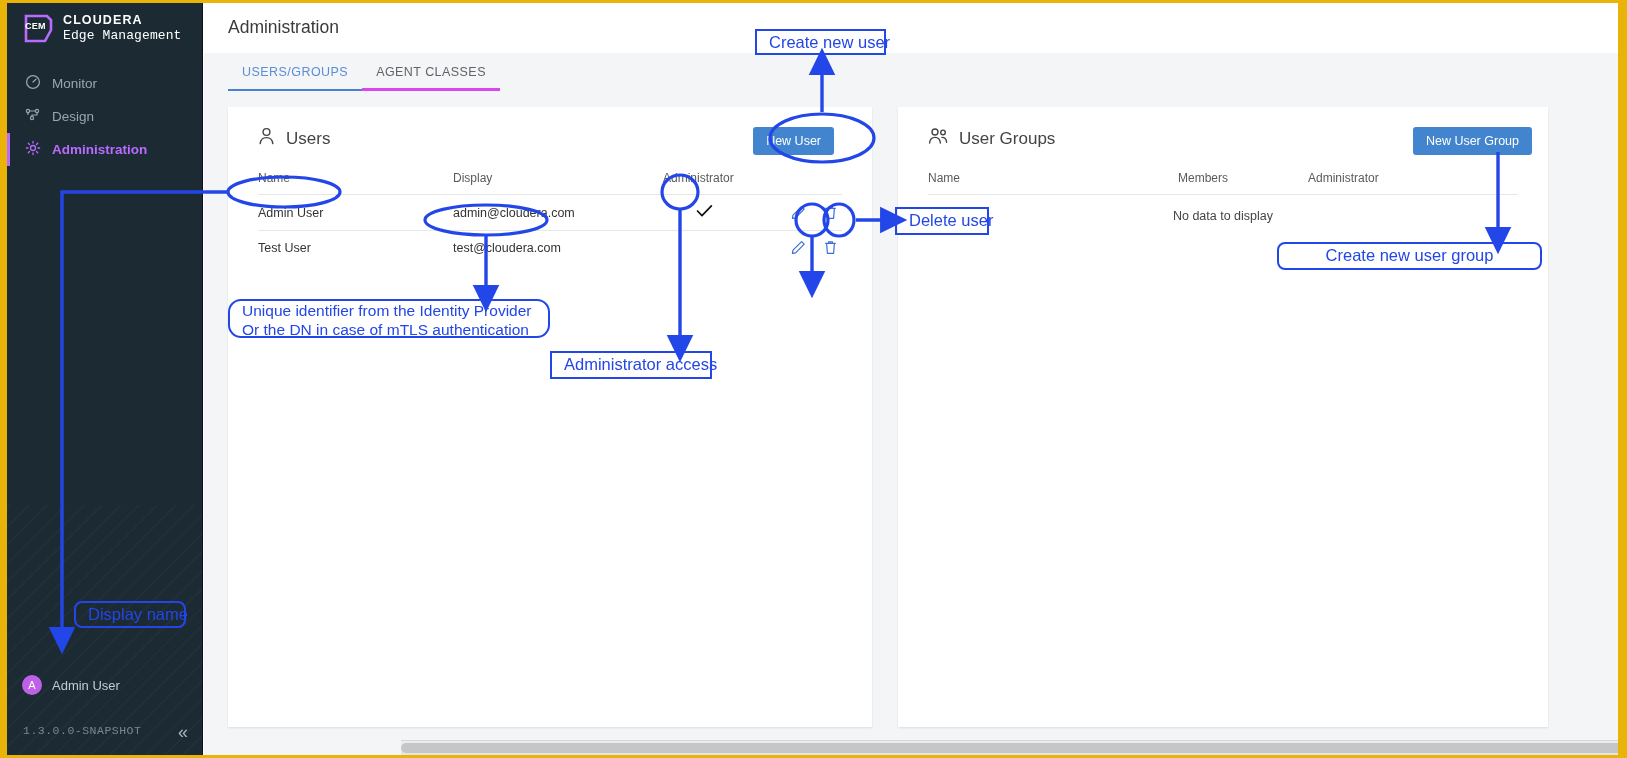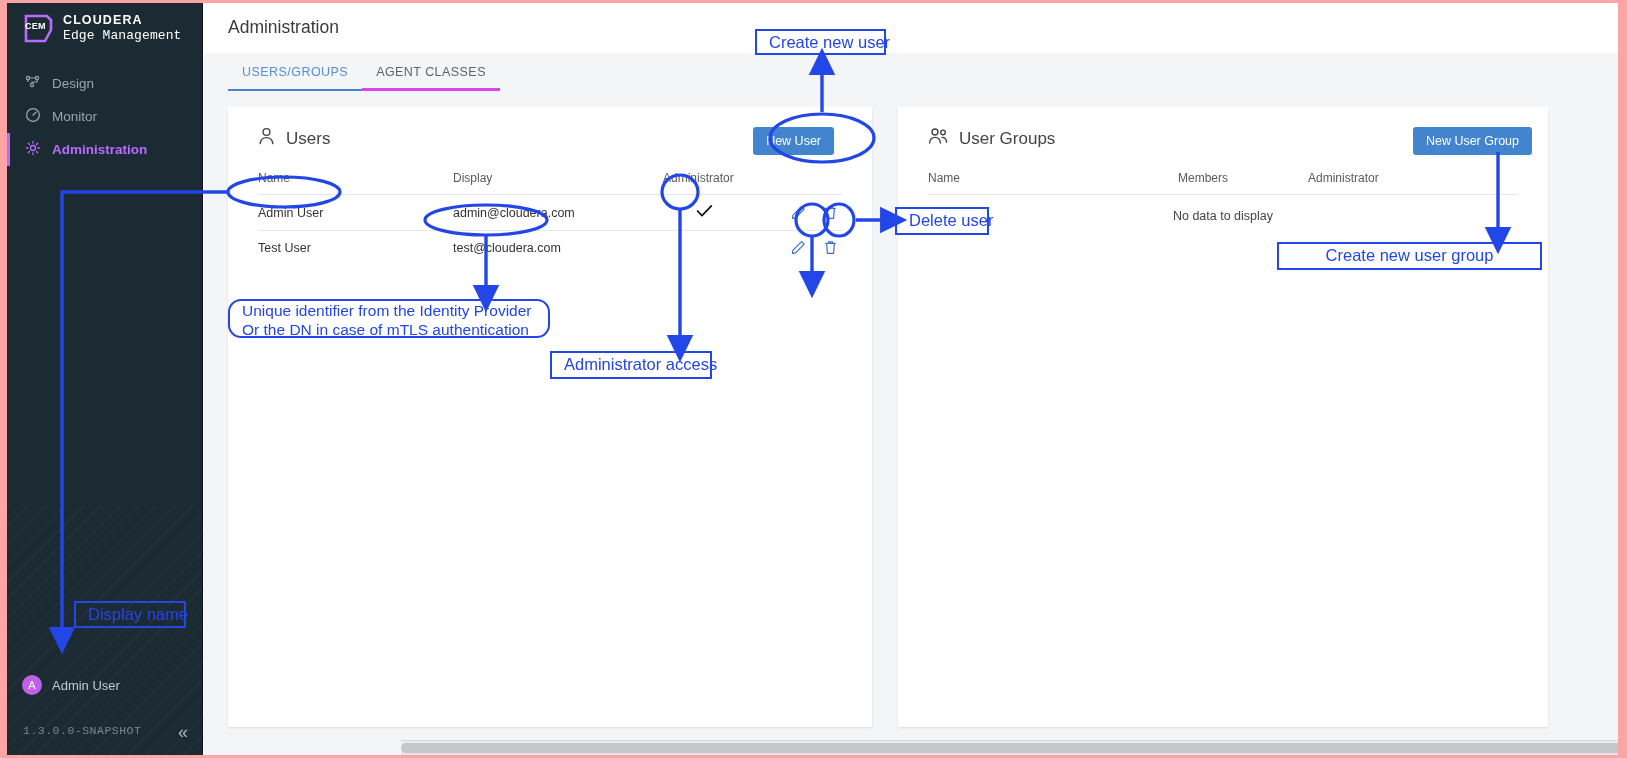--- a/index.html
+++ b/index.html
@@ -1,17 +1,17 @@
 <!DOCTYPE html>
 <html><head>
 <meta charset="utf-8">
 <style>
   html,body{margin:0;padding:0;background:#000;}
   body{width:1627px;height:758px;overflow:hidden;font-family:"Liberation Sans",sans-serif;}
-  #root{position:relative;width:1627px;height:758px;background:#fca5a5;}
+  #root{position:relative;width:1627px;height:758px;background:#eab308;}
 
   
   #app{position:absolute;left:7px;top:3px;width:1611px;height:752px;background:#ffffff;overflow:hidden;}
 
   
   #sidebar{position:absolute;left:0;top:0;width:196px;height:752px;background:#1b2a33;overflow:hidden;}
   #sidebar:after{content:"";position:absolute;right:0;top:0;width:1px;height:100%;background:#0d1419;}
   .sb-stripes{position:absolute;left:0;bottom:0;width:196px;height:250px;
     background:repeating-linear-gradient(-45deg,rgba(255,255,255,.022) 0 2px,transparent 2px 13px);}
   .logo{position:absolute;left:16px;top:10px;display:flex;align-items:center;gap:9px;}
@@ -95,36 +95,36 @@
         <span class="logo-txt">
           <div class="l1">CLOUDERA</div>
           <div class="l2">Edge Management</div>
         </span>
       </div>
 
       <div class="nav">
         <div class="nav-item">
           <span>
             <svg width="16" height="16" viewBox="0 0 16 16" fill="none">
+              <circle cx="8" cy="8" r="6.4" class="ic" stroke-width="1.3"></circle>
+              <path d="M8 8 L11 5.3" class="ic" stroke-width="1.3" stroke-linecap="round"></path>
+            </svg>
+          </span>
+          <span class="ni-label">Monitor</span>
+        </div>
+        <div class="nav-item">
+          <span>
+            <svg width="16" height="16" viewBox="0 0 16 16" fill="none">
               <circle cx="3" cy="4" r="1.6" class="ic" stroke-width="1.2"></circle>
               <circle cx="12" cy="4" r="1.6" class="ic" stroke-width="1.2"></circle>
               <circle cx="7" cy="11" r="1.6" class="ic" stroke-width="1.2"></circle>
               <path d="M4.6 4 H10.4 M12 5.6 V8 H7 V9.4 M3 5.6 V8" class="ic" stroke-width="1.2"></path>
             </svg>
           </span>
           <span class="ni-label">Design</span>
-        </div>
-        <div class="nav-item">
-          <span>
-            <svg width="16" height="16" viewBox="0 0 16 16" fill="none">
-              <circle cx="8" cy="8" r="6.4" class="ic" stroke-width="1.3"></circle>
-              <path d="M8 8 L11 5.3" class="ic" stroke-width="1.3" stroke-linecap="round"></path>
-            </svg>
-          </span>
-          <span class="ni-label">Monitor</span>
         </div>
         <div class="nav-item active">
           <span>
             <svg width="16" height="16" viewBox="0 0 16 16" fill="none">
               <circle cx="8" cy="8" r="2.5" class="ic" stroke-width="1.3"></circle>
               <path d="M8 1.4 V3 M8 13 V14.6 M1.4 8 H3 M13 8 H14.6 M3.3 3.3 L4.5 4.5 M11.5 11.5 L12.7 12.7 M12.7 3.3 L11.5 4.5 M4.5 11.5 L3.3 12.7" class="ic" stroke-width="1.3" stroke-linecap="round"></path>
             </svg>
           </span>
           <span class="ni-label">Administration</span>
         </div>
@@ -293,24 +293,24 @@
       <path d="M812,237 L812,284"></path>
 
       <path d="M856,220 L893,220"></path>
 
       <path d="M1498,152 L1498,240"></path>
     </g>
   </svg>
 
   <div class="cbox" style="left:755px;top:29px;width:131px;height:26px;">Create new user</div>
 
-  <div class="cbox" style="left:74px;top:601px;width:112px;height:27px;">Display name</div>
+  <div class="cbox" style="left:74px;top:601px;width:112px;height:27px;border-radius:8px;">Display name</div>
 
   <div class="cbox left" style="left:228px;top:299px;width:322px;height:39px;font-size:15.5px;line-height:1.22;padding-top:1px;border-radius:13px;">Unique identifier from the Identity Provider
 Or the DN in case of mTLS authentication</div>
 
   <div class="cbox" style="left:550px;top:351px;width:162px;height:28px;">Administrator access</div>
 
 
   <div class="cbox" style="left:895px;top:207px;width:94px;height:28px;">Delete user</div>
 
-  <div class="cbox" style="left:1277px;top:242px;width:265px;height:28px;">Create new user group</div>
+  <div class="cbox" style="left:1277px;top:242px;width:265px;height:28px;border-radius:8px;">Create new user group</div>
 </div>
 
 </body></html>

